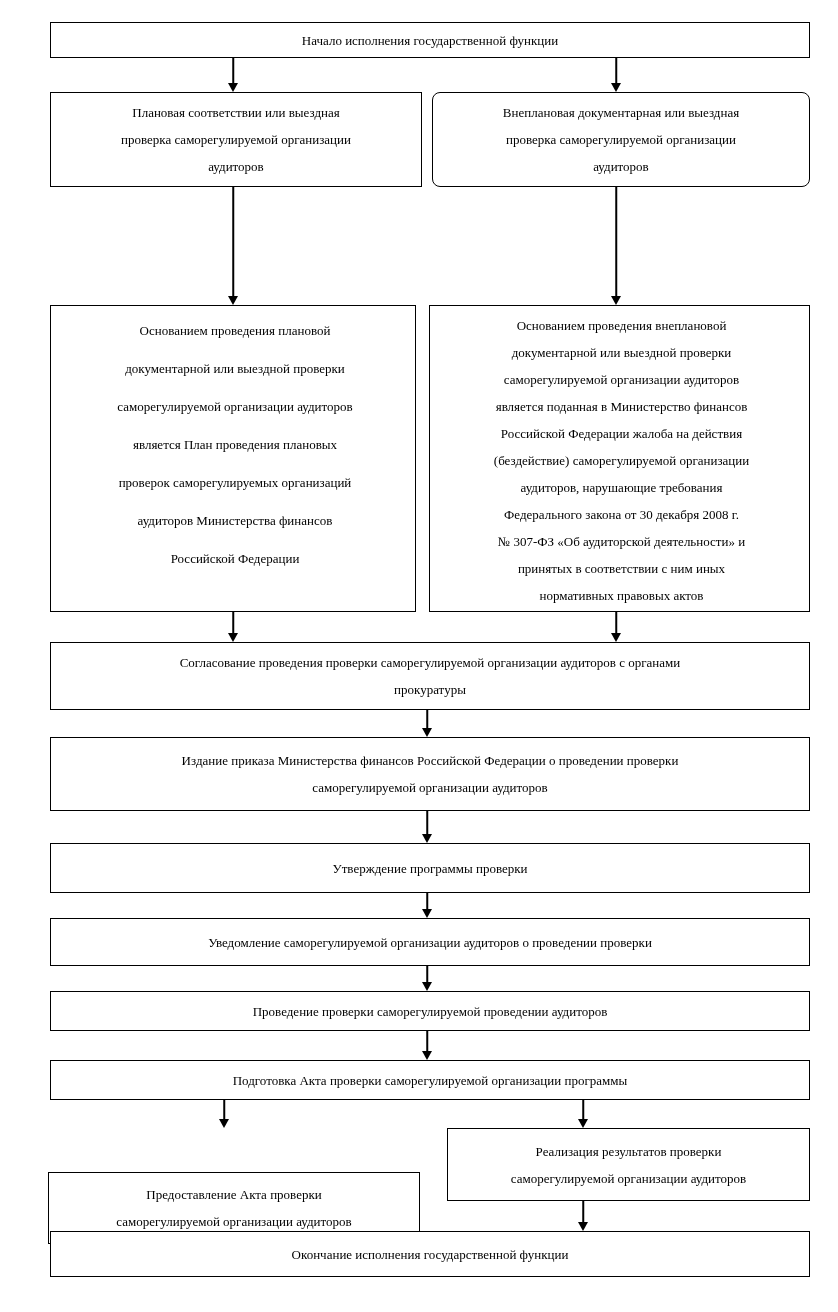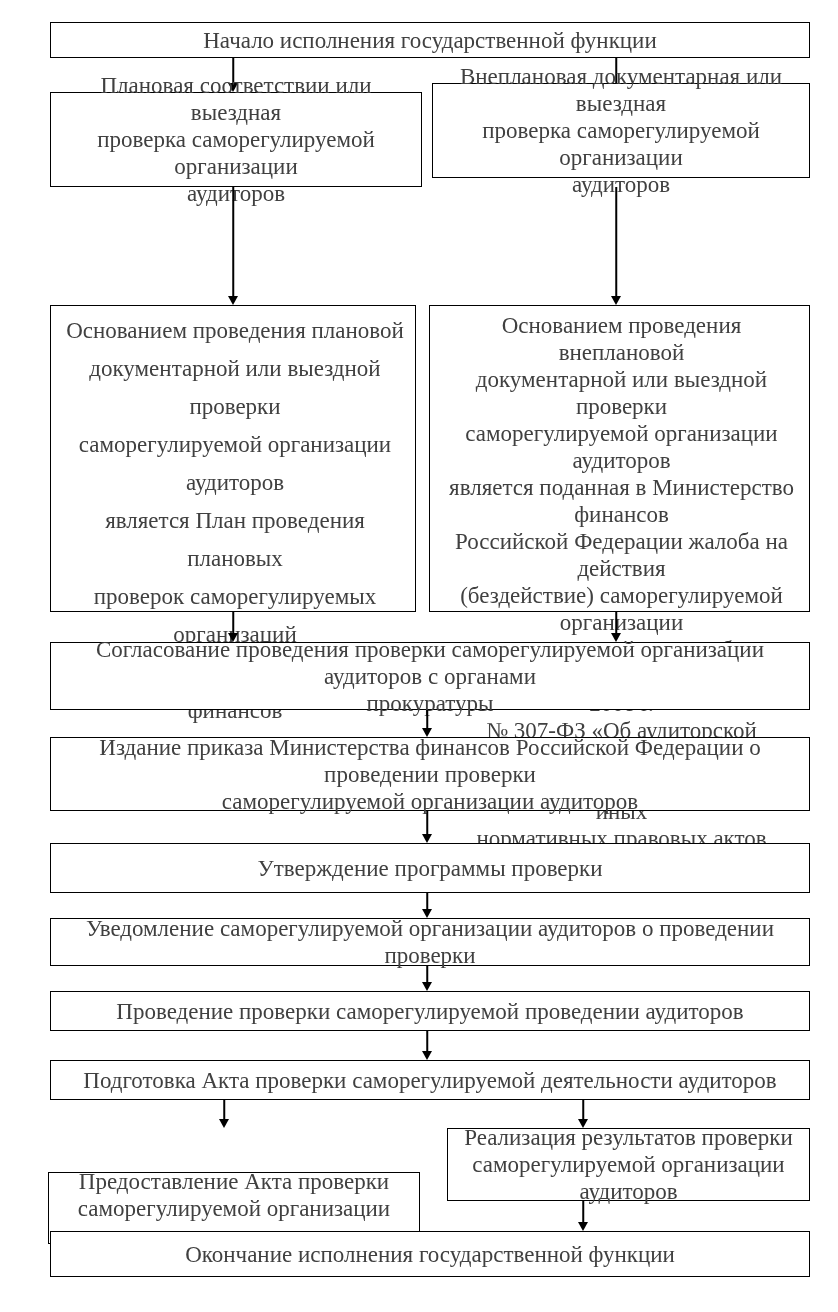--- a/index.html
+++ b/index.html
@@ -2,22 +2,22 @@
 <html lang="ru"><head>
 <meta charset="utf-8">
 <style>
   html, body { margin: 0; padding: 0; background: #ffffff; }
   .canvas {
     position: relative;
     width: 838px;
     height: 1312px;
     background: #ffffff;
     font-family: "Liberation Serif", "DejaVu Serif", serif;
-    font-size: 23px;
-    color: #404040;
+    font-size: 13px;
+    color: #000000;
     overflow: hidden;
   }
   .node {
     position: absolute;
     box-sizing: border-box;
     border: 1.5px solid #000000;
     background: #ffffff;
     display: flex;
     align-items: center;
     justify-content: center;
@@ -65,21 +65,21 @@
 <div class="canvas">
 
   <div class="node" style="left:50px; top:22px; width:760px; height:36px;">Начало исполнения государственной функции</div>
 
   <div class="arrow" style="left:227px; top:58px; height:34px;"></div>
   <div class="arrow" style="left:610px; top:58px; height:34px;"></div>
 
   <div class="node" style="left:50px; top:92px; width:372px; height:95px;">Плановая соответствии или выездная
 проверка саморегулируемой организации
 аудиторов</div>
-  <div class="node" style="left:432px; top:83px; width:378px; height:95px;">Внеплановая документарная или выездная
+  <div class="node" style="left:432px; top:92px; width:378px; height:95px;border-radius:8px;">Внеплановая документарная или выездная
 проверка саморегулируемой организации
 аудиторов</div>
 
   <div class="arrow" style="left:227px; top:187px; height:118px;"></div>
   <div class="arrow" style="left:610px; top:187px; height:118px;"></div>
 
   <div class="node top-align lh38" style="left:50px; top:305px; width:366px; height:307px;">Основанием проведения плановой
 документарной или выездной проверки
 саморегулируемой организации аудиторов
 является План проведения плановых
@@ -116,21 +116,21 @@
   <div class="arrow" style="left:421px; top:893px; height:25px;"></div>
 
   <div class="node" style="left:50px; top:918px; width:760px; height:48px;">Уведомление саморегулируемой организации аудиторов о проведении проверки</div>
 
   <div class="arrow" style="left:421px; top:966px; height:25px;"></div>
 
   <div class="node" style="left:50px; top:991px; width:760px; height:40px;">Проведение проверки саморегулируемой проведении аудиторов</div>
 
   <div class="arrow" style="left:421px; top:1031px; height:29px;"></div>
 
-  <div class="node" style="left:50px; top:1060px; width:760px; height:40px;">Подготовка Акта проверки саморегулируемой деятельности аудиторов</div>
+  <div class="node" style="left:50px; top:1060px; width:760px; height:40px;">Подготовка Акта проверки саморегулируемой организации программы</div>
 
   <div class="arrow" style="left:218px; top:1100px; height:28px;"></div>
   <div class="arrow" style="left:577px; top:1100px; height:28px;"></div>
 
   <div class="node" style="left:48px; top:1172px; width:372px; height:72px;">Предоставление Акта проверки
 саморегулируемой организации аудиторов</div>
   <div class="node" style="left:447px; top:1128px; width:363px; height:73px;">Реализация результатов проверки
 саморегулируемой организации аудиторов</div>
 
   <div class="arrow" style="left:577px; top:1201px; height:30px;"></div>

